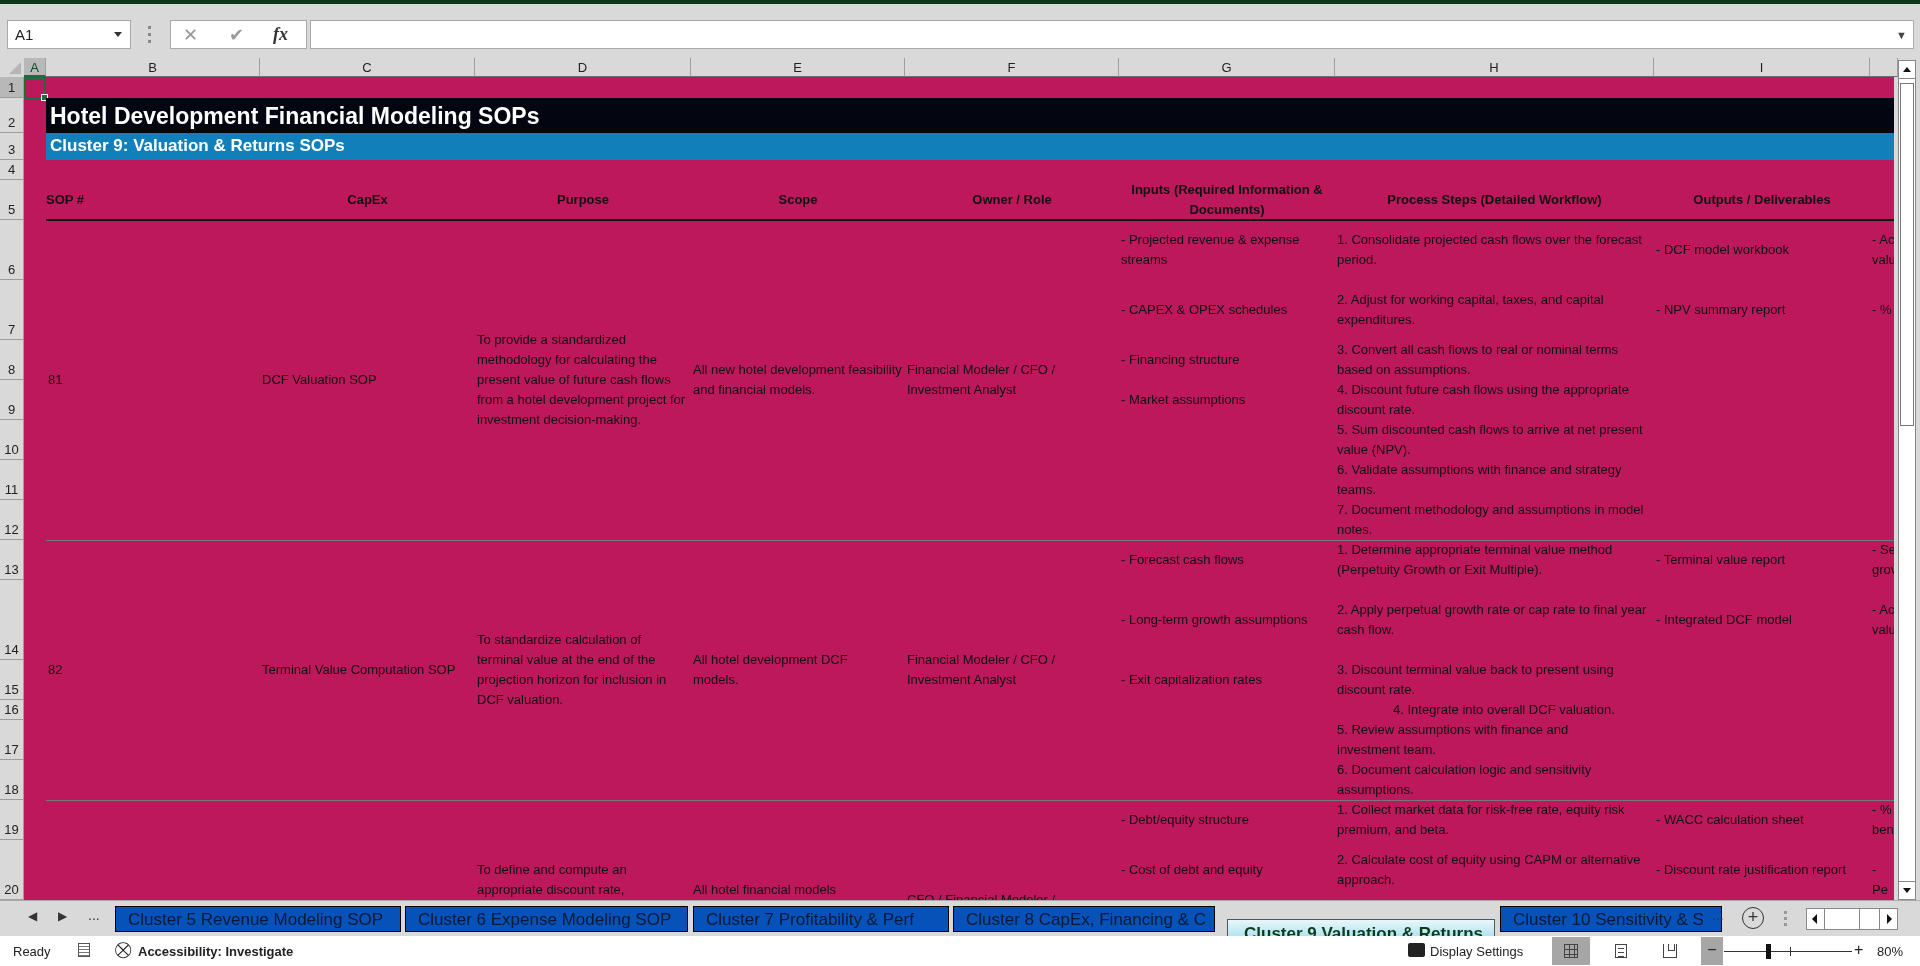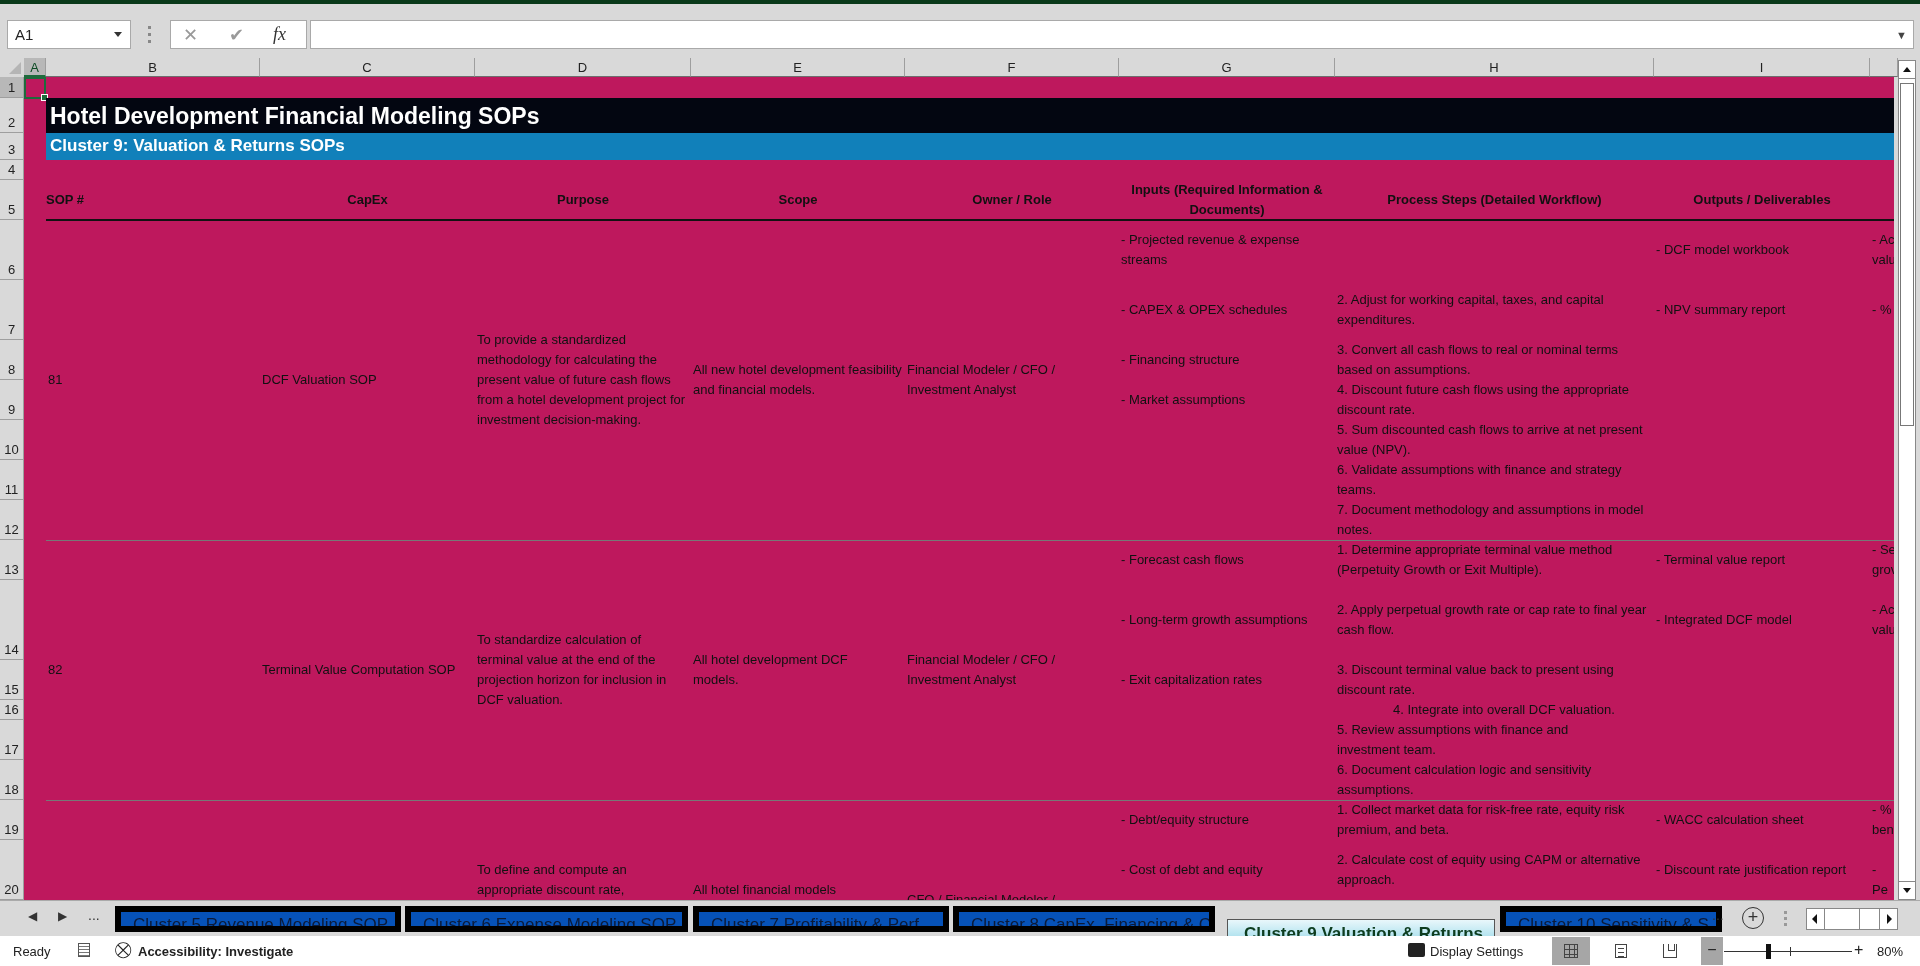--- a/index.html
+++ b/index.html
@@ -11,21 +11,21 @@
   
   .fbar { position: absolute; left: 0; top: 4px; width: 1920px; height: 48px; background: #d9d9d9; }
   .namebox { position: absolute; left: 7px; top: 16px; width: 124px; height: 29px; background: #fff; border: 1px solid #a9a9a9; font-size: 15px; padding: 5px 0 0 7px; color: #222; }
   .namebox .dd { position: absolute; right: 8px; top: 11px; width: 0; height: 0; border-left: 4px solid transparent; border-right: 4px solid transparent; border-top: 5px solid #333; }
   .fdots { position: absolute; left: 148px; top: 22px; width: 4px; height: 17px; display: flex; flex-direction: column; justify-content: space-between; }
   .fdots i { display: block; width: 3px; height: 3px; background: #888; }
   .fbtns { position: absolute; left: 170px; top: 16px; width: 137px; height: 29px; background: #fff; border: 1px solid #a9a9a9; }
   .fbtns span { position: absolute; top: 3px; font-size: 18px; color: #999; }
   .fbtns .x { left: 12px; }
   .fbtns .ok { left: 58px; }
-  .fbtns .fx { left: 102px; color: #333; font-style: italic; font-family: "Liberation Serif", serif; font-weight: normal; font-size: 18px; }
+  .fbtns .fx { left: 102px; color: #333; font-style: italic; font-family: "Liberation Serif", serif; font-weight: bold; font-size: 18px; }
   .finput { position: absolute; left: 310px; top: 16px; width: 1604px; height: 29px; background: #fff; border: 1px solid #a9a9a9; }
   .finput .chev { position: absolute; right: 6px; top: 8px; font-size: 11px; color: #444; }
 
   
   .corner { position: absolute; left: 0; top: 58px; width: 24px; height: 19px; background: #d9d9d9; }
   .corner::after { content: ""; position: absolute; right: 3px; bottom: 3px; border-left: 12px solid transparent; border-bottom: 12px solid #b5b5b5; }
   .colhdr { position: absolute; top: 58px; height: 19px; background: #d9d9d9; border-right: 1px solid #9e9e9e; border-bottom: 1px solid #6e6e6e; font-size: 13px; color: #222; text-align: center; line-height: 19px; }
   .colhdr.sel { background: #b8b8b8; border-bottom: 2px solid #1e6b3c; color: #0b4a23; }
   .rowhdr { position: absolute; left: 0; width: 24px; background: #d9d9d9; border-bottom: 1px solid #9e9e9e; border-right: 1px solid #9e9e9e; font-size: 13px; color: #222; text-align: center; display: flex; align-items: flex-end; justify-content: center; padding-bottom: 2px; }
   .rowhdr.sel { background: #b8b8b8; }
@@ -47,21 +47,21 @@
   .vscroll .up, .vscroll .down { position: absolute; left: 0; width: 16px; height: 18px; background: #fff; border-bottom: 1px solid #888; }
   .vscroll .up { top: 0; }
   .vscroll .down { bottom: 0; border-top: 1px solid #888; border-bottom: none; }
   .vscroll .up::after { content: ""; position: absolute; left: 4px; top: 6px; border-left: 4px solid transparent; border-right: 4px solid transparent; border-bottom: 5px solid #111; }
   .vscroll .down::after { content: ""; position: absolute; left: 4px; top: 6px; border-left: 4px solid transparent; border-right: 4px solid transparent; border-top: 5px solid #111; }
   .vscroll .thumb { position: absolute; left: 1px; top: 22px; width: 14px; height: 343px; background: #fff; border: 1px solid #777; }
 
   
   .tabbar { position: absolute; left: 0; top: 900px; width: 1920px; height: 36px; background: #d9d9d9; border-top: 1px solid #aaa; }
   .tabnav { position: absolute; top: 8px; font-size: 12px; color: #333; }
-  .tab { position: absolute; top: 5px; height: 26px; background: #0652b8; color: #fff; font-size: 17px; line-height: 26px; padding-left: 12px; white-space: nowrap; overflow: hidden; border: 6px solid #000000; color: #e8eef8; }
+  .tab { position: absolute; top: 5px; height: 26px; background: #0652b8; color: #fff; font-size: 17px; line-height: 26px; padding-left: 12px; white-space: nowrap; overflow: hidden; border: 1px solid #000000; color: #e8eef8; }
   .tab.dark span { color: #0b1a38; }
   .tab.active { top: 18px; height: 32px; background: linear-gradient(#e9f7fb 0%, #bfe8f2 45%, #8fd0e2 100%); border: 1px solid #555; border-bottom: 3px solid #14502a; color: #0d3d1f; font-weight: bold; padding-left: 16px; line-height: 28px; }
   .addsheet { position: absolute; left: 1742px; top: 6px; width: 22px; height: 22px; border: 1.5px solid #333; border-radius: 50%; font-size: 18px; line-height: 18px; text-align: center; color: #333; }
   .tabdots { position: absolute; left: 1784px; top: 10px; display: flex; flex-direction: column; gap: 3px; }
   .tabdots i { width: 3px; height: 3px; background: #999; display: block; }
   .hscroll { position: absolute; left: 1806px; top: 7px; width: 92px; height: 22px; background: #fff; border: 1px solid #888; }
   .hscroll .l, .hscroll .r { position: absolute; top: 0; width: 18px; height: 20px; border-right: 1px solid #888; }
   .hscroll .l { left: 0; }
   .hscroll .r { right: 0; border-right: none; border-left: 1px solid #888; }
   .hscroll .l::after { content: ""; position: absolute; left: 5px; top: 5px; border-top: 5px solid transparent; border-bottom: 5px solid transparent; border-right: 5px solid #111; }
@@ -167,20 +167,21 @@
 
     <div class="txt" style="left:24px;top:293px;">81</div>
     <div class="txt" style="left:238px;top:293px;">DCF Valuation SOP</div>
     <div class="txt" style="left:453px;top:253px;width:212px;">To provide a standardized methodology for calculating the present value of future cash flows from a hotel development project for investment decision-making.</div>
     <div class="txt" style="left:669px;top:283px;width:210px;">All new hotel development feasibility and financial models.</div>
     <div class="txt" style="left:883px;top:283px;width:175px;">Financial Modeler / CFO / Investment Analyst</div>
     <div class="txt" style="left:1097px;top:153px;width:212px;">- Projected revenue &amp; expense streams</div>
     <div class="txt" style="left:1097px;top:223px;">- CAPEX &amp; OPEX schedules</div>
     <div class="txt" style="left:1097px;top:273px;">- Financing structure</div>
     <div class="txt" style="left:1097px;top:313px;">- Market assumptions</div>
+    <div class="txt" style="left:1313px;top:153px;width:312px;">1. Consolidate projected cash flows over the forecast period.</div>
     <div class="txt" style="left:1313px;top:213px;width:312px;">2. Adjust for working capital, taxes, and capital expenditures.</div>
     <div class="txt" style="left:1313px;top:263px;width:312px;">3. Convert all cash flows to real or nominal terms based on assumptions.</div>
     <div class="txt" style="left:1313px;top:303px;width:312px;">4. Discount future cash flows using the appropriate discount rate.</div>
     <div class="txt" style="left:1313px;top:343px;width:312px;">5. Sum discounted cash flows to arrive at net present value (NPV).</div>
     <div class="txt" style="left:1313px;top:383px;width:312px;">6. Validate assumptions with finance and strategy teams.</div>
     <div class="txt" style="left:1313px;top:423px;width:312px;">7. Document methodology and assumptions in model notes.</div>
     <div class="txt" style="left:1632px;top:163px;">- DCF model workbook</div>
     <div class="txt" style="left:1632px;top:223px;">- NPV summary report</div>
     <div class="txt" style="left:1848px;top:153px;white-space:pre;">- Ac
 valu</div>

